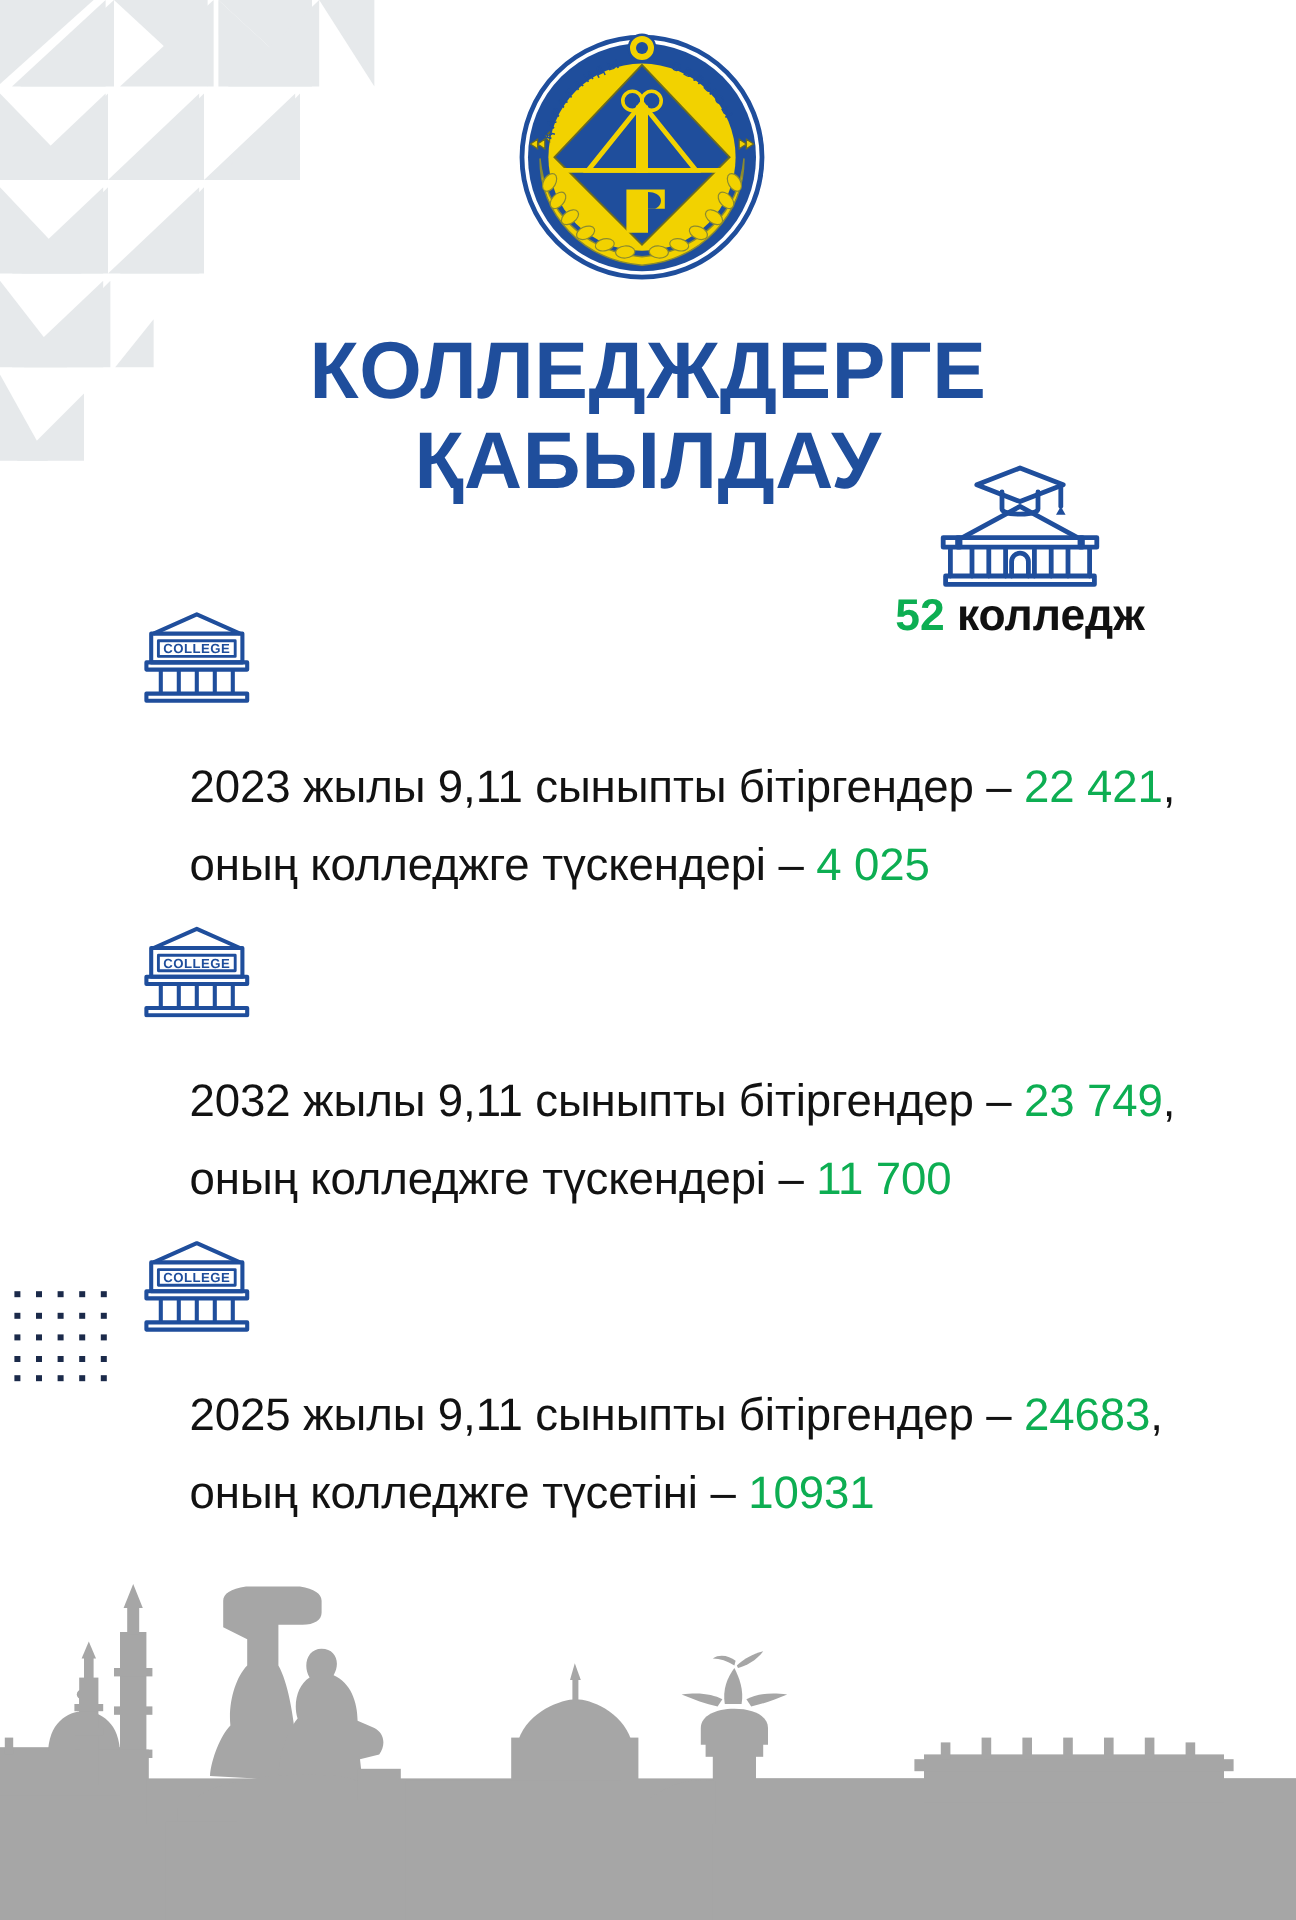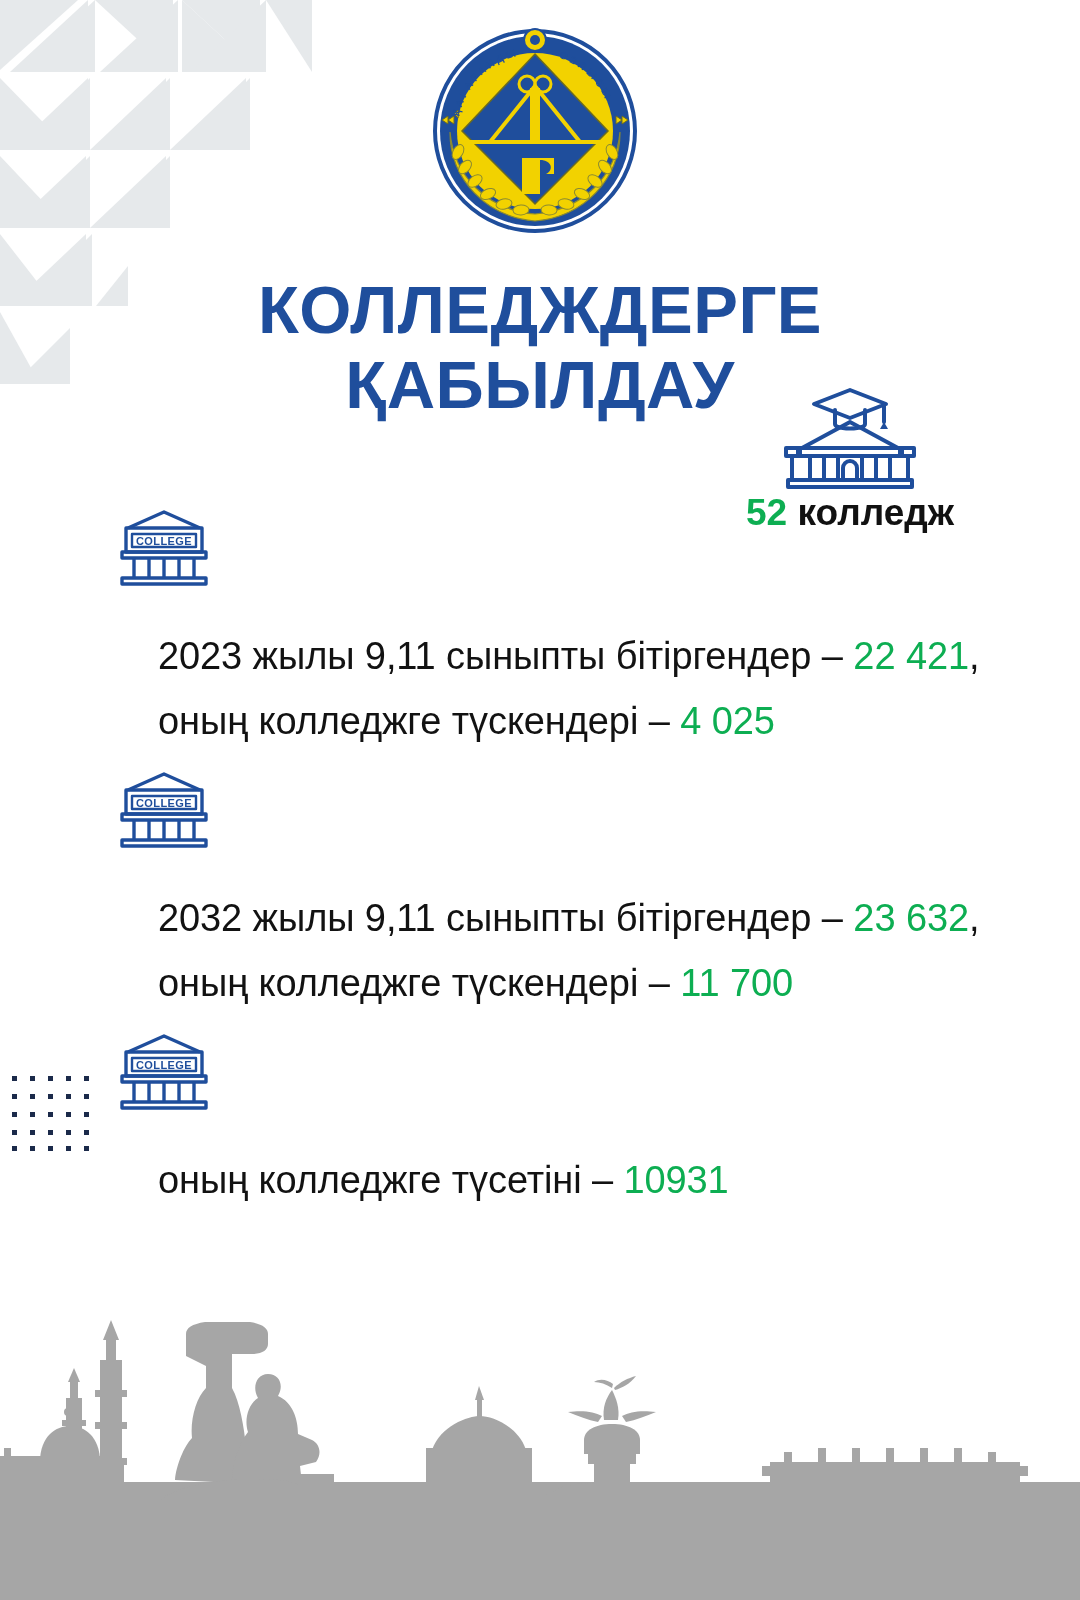--- a/index.html
+++ b/index.html
@@ -330,21 +330,21 @@
         <line x1="31" y1="52" x2="31" y2="72"></line>
         <line x1="46" y1="52" x2="46" y2="72"></line>
         <line x1="61" y1="52" x2="61" y2="72"></line>
         <line x1="76" y1="52" x2="76" y2="72"></line>
         <rect x="4" y="72" width="84" height="6"></rect>
       </g>
       <text x="46" y="38.5" text-anchor="middle" font-family="'Liberation Sans', sans-serif" font-size="11" font-weight="700" fill="#1F4E9C" letter-spacing="0.4">COLLEGE</text>
     </svg>
     <div class="row-text">
       <span class="ln">
-        <span>2032 жылы 9,11 сыныпты бітіргендер – </span><span class="num">23 632</span><span>,</span>
+        <span>2032 жылы 9,11 сыныпты бітіргендер – </span><span class="num">23 749</span><span>,</span>
       </span>
       <span class="ln">
         <span>оның колледжге түскендері – </span><span class="num">11 700</span>
       </span>
     </div>
   </div>
 
   <div class="year-row" id="row-2025">
     <svg class="col-icon" viewBox="0 0 92 80">
       <g fill="none" stroke="#1F4E9C" stroke-width="3.4" stroke-linejoin="round">
@@ -356,20 +356,23 @@
         <line x1="31" y1="52" x2="31" y2="72"></line>
         <line x1="46" y1="52" x2="46" y2="72"></line>
         <line x1="61" y1="52" x2="61" y2="72"></line>
         <line x1="76" y1="52" x2="76" y2="72"></line>
         <rect x="4" y="72" width="84" height="6"></rect>
       </g>
       <text x="46" y="38.5" text-anchor="middle" font-family="'Liberation Sans', sans-serif" font-size="11" font-weight="700" fill="#1F4E9C" letter-spacing="0.4">COLLEGE</text>
     </svg>
     <div class="row-text">
       <span class="ln">
+        <span>2025 жылы 9,11 сыныпты бітіргендер – </span><span class="num">24683</span><span>,</span>
+      </span>
+      <span class="ln">
         <span>оның колледжге түсетіні  – </span><span class="num">10931</span>
       </span>
     </div>
   </div>
 
   <svg id="skyline" viewBox="0 0 1080 330" preserveAspectRatio="none">
     <g fill="#A6A6A6">
 
       <rect x="0" y="212" width="1080" height="118"></rect>
 

